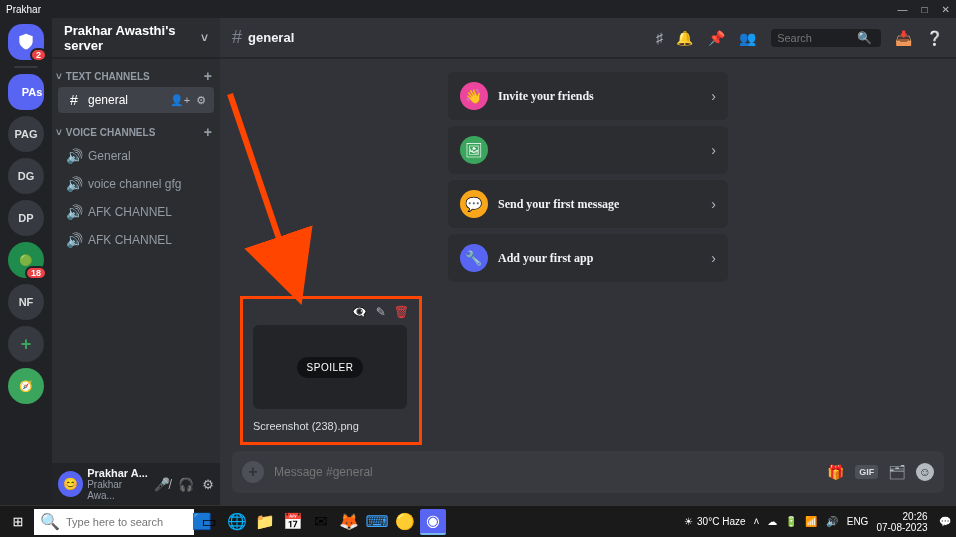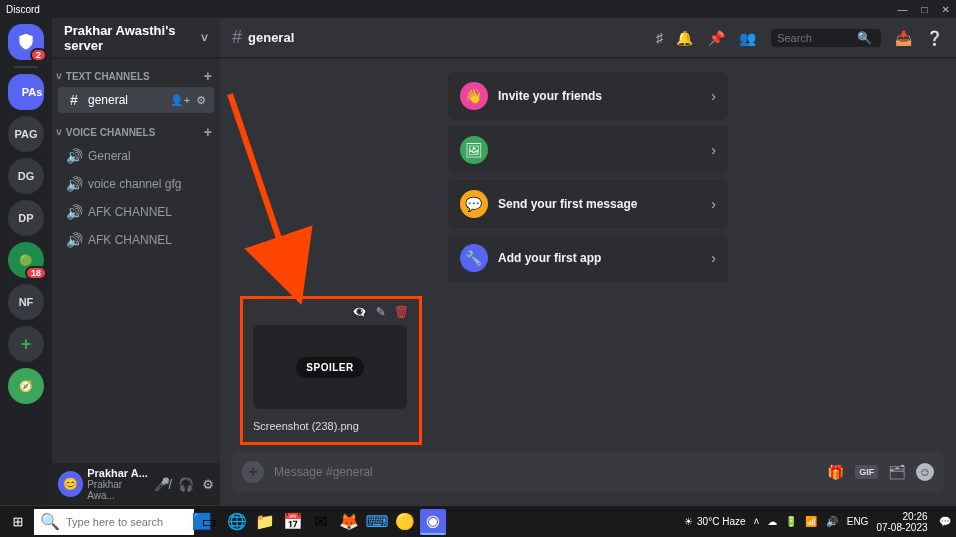--- a/index.html
+++ b/index.html
@@ -45,29 +45,29 @@
 .topbar .ticons { margin-left:auto; display:flex; gap:14px; color:#b5bac1; font-size:14px; align-items:center;}
 .topbar .ticons span { cursor:pointer;}
 .search-wrap { background:#1e1f22; border-radius:4px; display:flex; align-items:center; padding:2px 6px; width:110px;}
 .search-wrap input { background:transparent; border:none; color:#dcddde; font-size:11px; width:80px; outline:none;}
 .search-wrap .sicon { color:#80848e; font-size:12px;}
 
 .content { flex:1; padding:14px 16px 0 16px; display:flex; flex-direction:column; align-items:center; overflow:hidden;}
 .cards { width:280px; display:flex; flex-direction:column; gap:6px; margin-top:0px;}
 .card { background:#2b2d31; border-radius:6px; height:48px; display:flex; align-items:center; padding:0 12px; cursor:pointer;}
 .card .cicon { width:28px; height:28px; border-radius:50%; display:flex; align-items:center; justify-content:center; font-size:14px; color:#fff;}
-.card .clabel { color:#f2f3f5; font-size:12px; font-weight:600; margin-left:10px;}
+.card .clabel { color:#f2f3f5; font-size:12px; font-weight:600; margin-left:10px;font-family:Liberation Serif, serif;}
 .card .carrow { margin-left:auto; color:#b5bac1; font-size:14px;}
 
 .attach-area { align-self:flex-start; margin-left:4px; margin-top:auto; margin-bottom:6px; position:relative; }
 .attach-box { border:3px solid #ff4500; padding:6px 10px 10px 10px; width:182px; background:transparent;}
 .attach-actions { display:flex; justify-content:flex-end; gap:8px; color:#b5bac1; font-size:12px; margin-bottom:6px;}
 .attach-actions .del { color:#ed4245;}
 .attach-preview { width:154px; height:84px; background:#232428; border-radius:6px; display:flex; align-items:center; justify-content:center;}
-.spoiler-badge { background:#111214; color:#fff; font-size:10px; font-weight:700; padding:5px 10px; border-radius:14px; letter-spacing:0.5px;}
+.spoiler-badge { background:#111214; color:#fff; font-size:10px; font-weight:400; padding:5px 10px; border-radius:14px; letter-spacing:0.5px;}
 .attach-name { color:#dbdee1; font-size:11px; margin-top:11px;}
 
 .msgbar { height:42px; background:#383a40; margin:0 12px 12px 12px; border-radius:6px; display:flex; align-items:center; padding:0 10px; gap:10px;}
 .msgbar .plus-circle { width:22px; height:22px; border-radius:50%; background:#4e5058; color:#313338; font-size:16px; display:flex; align-items:center; justify-content:center; cursor:pointer; font-weight:bold;}
 .msgbar input { flex:1; background:transparent; border:none; color:#dcddde; font-size:12px; outline:none;}
 .msgbar .micons { display:flex; gap:10px; color:#b5bac1; font-size:14px; align-items:center;}
 .msgbar .micons span { cursor:pointer;}
 .gif-badge { background:#4e5058; color:#dcddde; font-size:9px; font-weight:700; padding:2px 4px; border-radius:3px;}
 .emoji { width:18px; height:18px; border-radius:50%; background:#b5bac1; display:flex; align-items:center; justify-content:center; font-size:12px; color:#313338;}
 
@@ -80,21 +80,21 @@
 .taskbar .tray { margin-left:auto; display:flex; align-items:center; gap:8px; color:#fff; font-size:10px;}
 .taskbar .clock { text-align:right; color:#fff; font-size:10px; line-height:11px; padding-right:4px;}
 .taskbar .weather { display:flex; align-items:center; gap:4px; color:#fff; font-size:10px;}
 .tbicon { width:26px; height:26px; display:flex; align-items:center; justify-content:center; border-radius:2px;}
 .tbicon.active { background:#333; border-bottom:2px solid #76b9ed;}
 </style>
 </head>
 <body>
 
 <div class="titlebar">
-  <span>Discord</span>
+  <span>Prakhar</span>
   <div class="wbtns">
     <span>—</span>
     <span>□</span>
     <span>✕</span>
   </div>
 </div>
 
 <div class="app">
 
   <div class="guilds">

